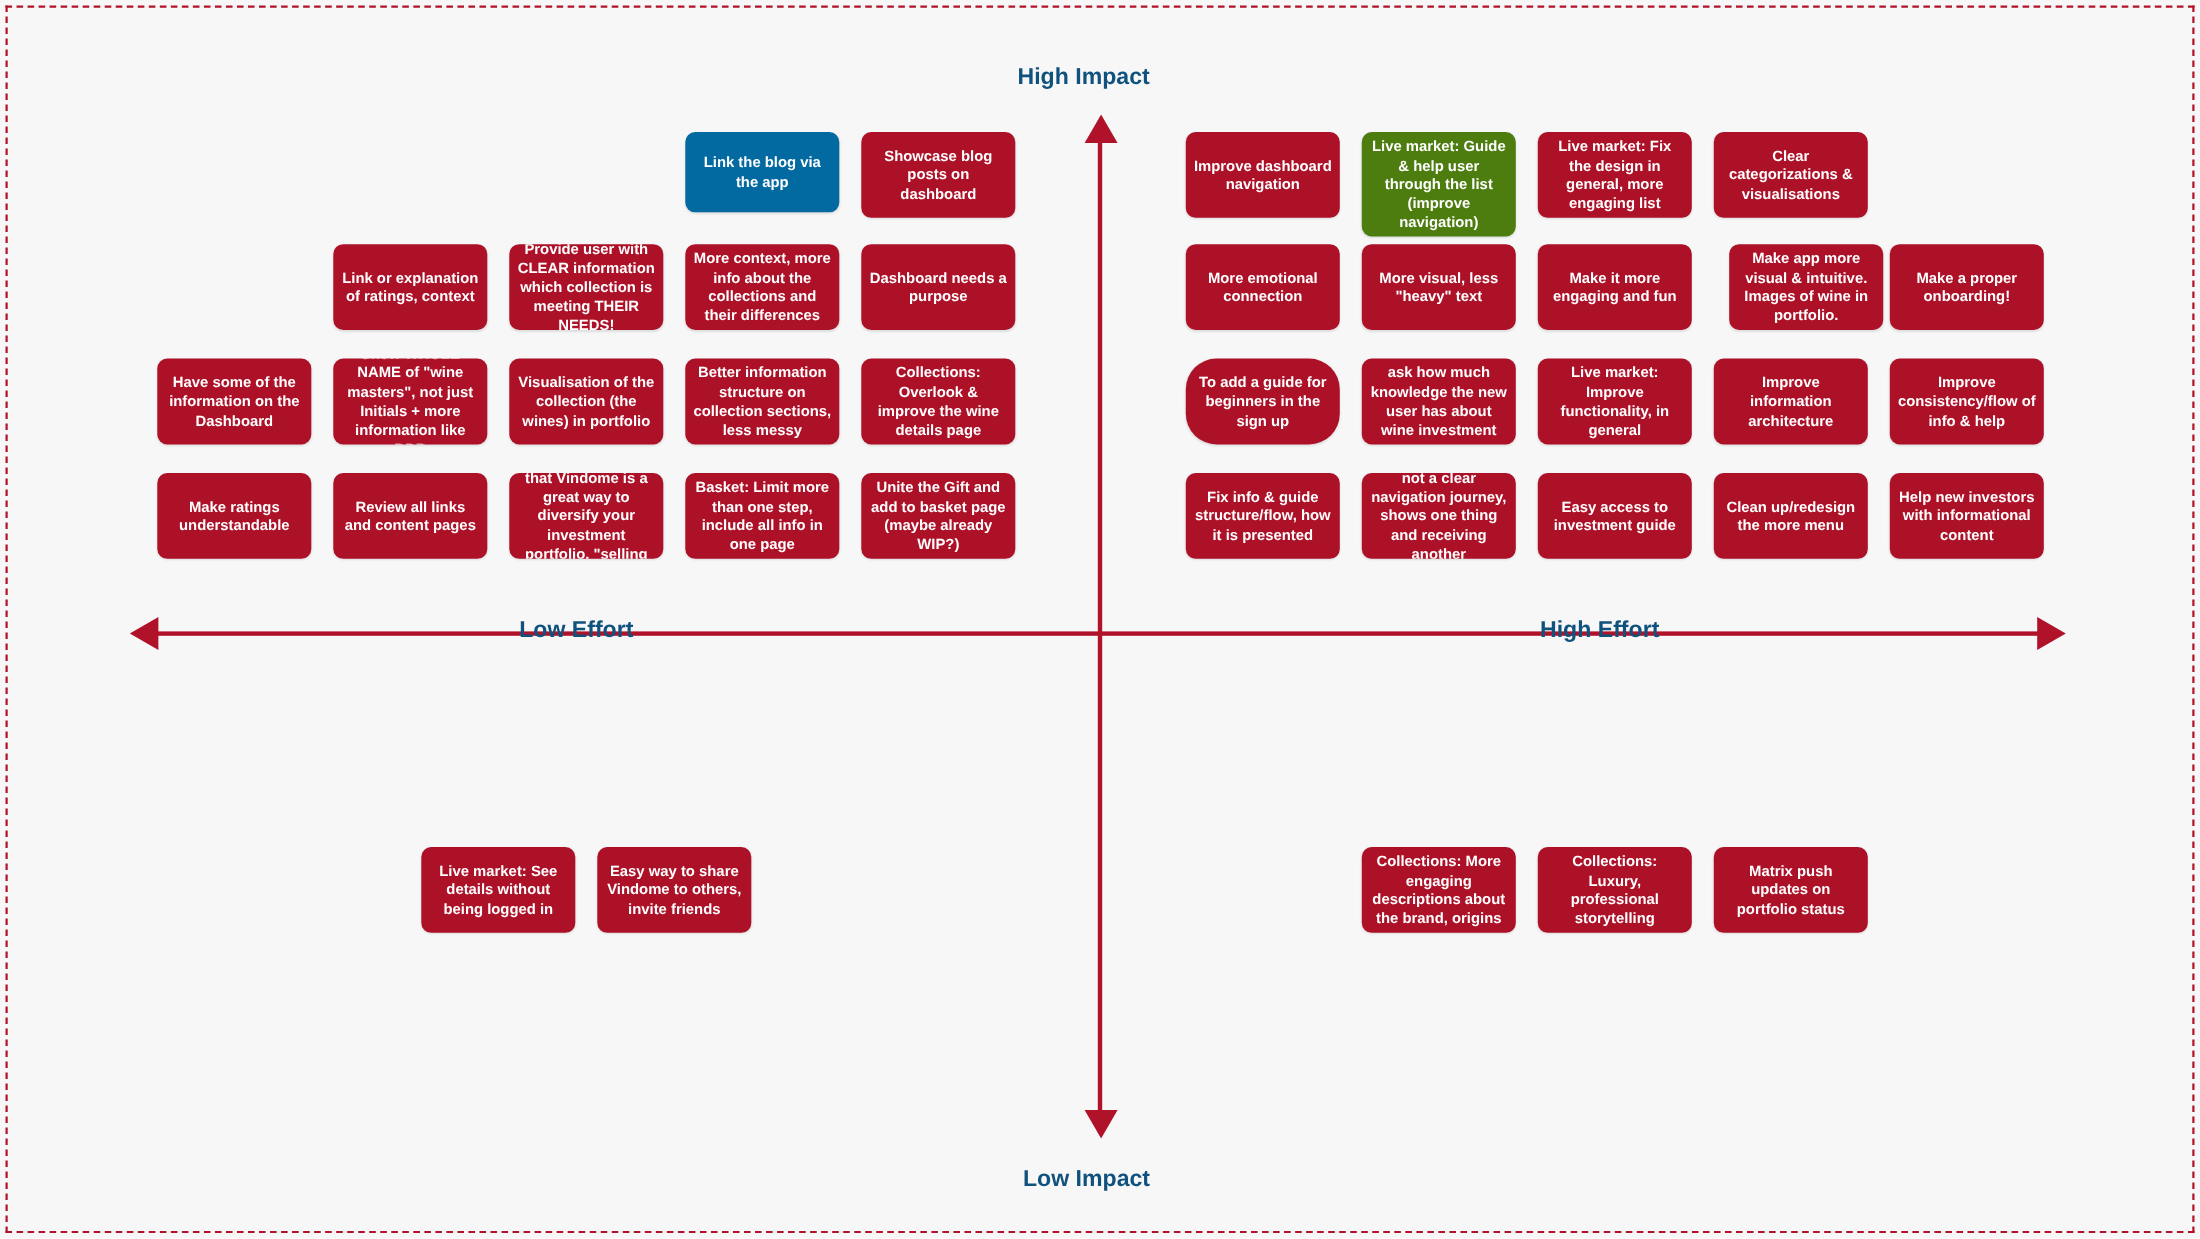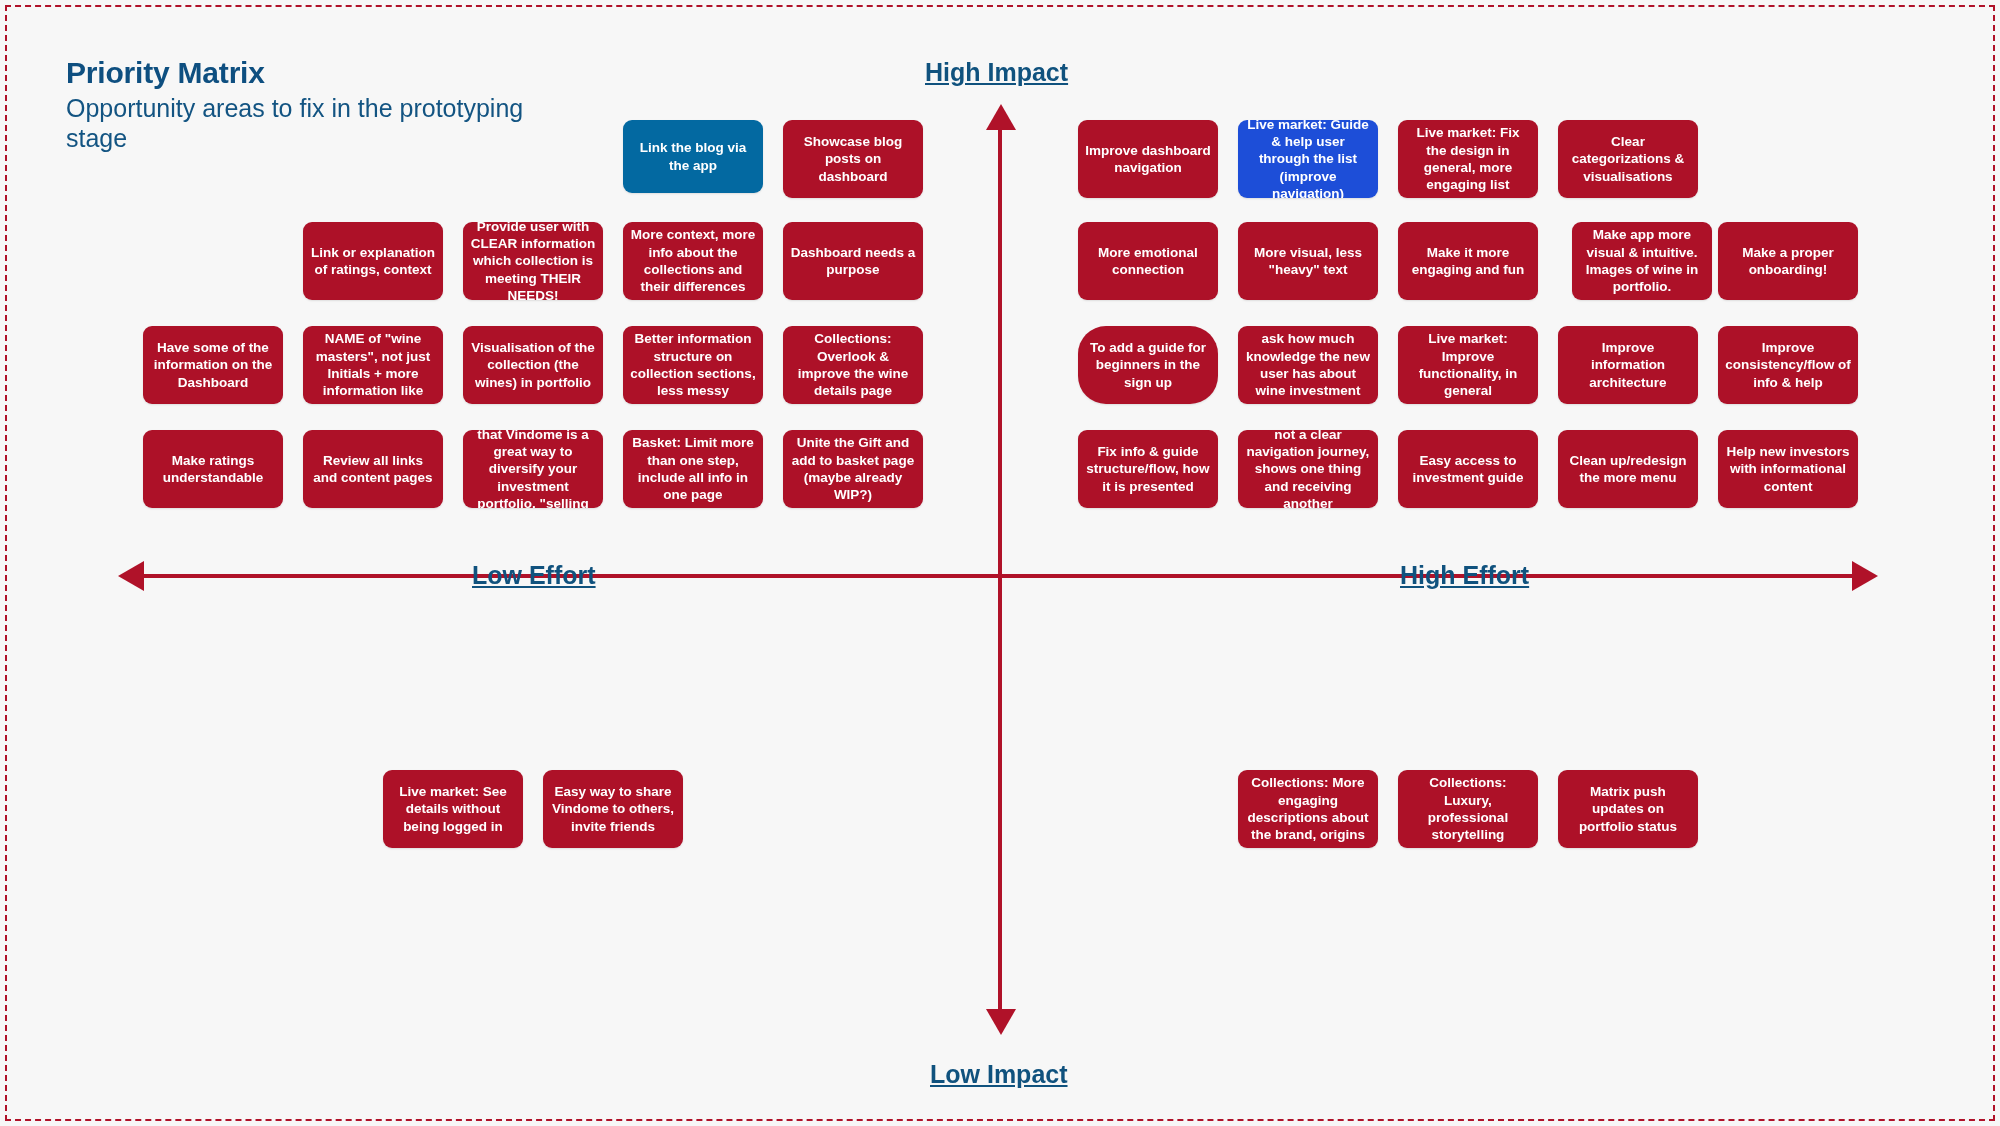--- a/index.html
+++ b/index.html
@@ -94,25 +94,24 @@
   }
   #arrow-down {
     left: 986px;
     top: 1009px;
     border-left: 15px solid transparent;
     border-right: 15px solid transparent;
     border-top: 26px solid #b01229;
   }
   .axis-label {
     position: absolute;
-    font-size: 25px;
+    font-size: 21px;
     font-weight: bold;
     color: #10527e;
     white-space: nowrap;
-    text-decoration: underline;
   }
   #label-high-impact { left: 925px; top: 58px; }
   #label-low-impact  { left: 930px; top: 1060px; }
   #label-low-effort  { left: 472px; top: 561px; }
   #label-high-effort { left: 1400px; top: 561px; }
 
   
   .card {
     position: absolute;
     box-sizing: border-box;
@@ -132,24 +131,20 @@
     overflow: hidden;
   }
 </style>
 </head>
 <body>
 
 <div id="canvas">
 
   <div id="frame"></div>
 
-  <div id="heading">
-    <div class="title">Priority Matrix</div>
-    <div class="subtitle">Opportunity areas to fix in the prototyping stage</div>
-  </div>
 
   <div class="axis-line" id="axis-h"></div>
   <div class="axis-line" id="axis-v"></div>
   <div class="arrow" id="arrow-left"></div>
   <div class="arrow" id="arrow-right"></div>
   <div class="arrow" id="arrow-up"></div>
   <div class="arrow" id="arrow-down"></div>
 
   <div class="axis-label" id="label-high-impact">High Impact</div>
   <div class="axis-label" id="label-low-impact">Low Impact</div>
@@ -167,21 +162,21 @@
       <div class="card" style="left: 303px; top: 326px; width: 140px; height: 78px; background: rgb(173, 17, 40); color: rgb(255, 255, 255);">Show WHOLE NAME of "wine masters", not just Initials + more information like BBR</div>
       <div class="card" style="left: 463px; top: 326px; width: 140px; height: 78px; background: rgb(173, 17, 40); color: rgb(255, 255, 255);">Visualisation of the collection (the wines) in portfolio</div>
       <div class="card" style="left: 623px; top: 326px; width: 140px; height: 78px; background: rgb(173, 17, 40); color: rgb(255, 255, 255);">Better information structure on collection sections, less messy</div>
       <div class="card" style="left: 783px; top: 326px; width: 140px; height: 78px; background: rgb(173, 17, 40); color: rgb(255, 255, 255);">Collections: Overlook &amp; improve the wine details page</div>
       <div class="card" style="left: 143px; top: 430px; width: 140px; height: 78px; background: rgb(173, 17, 40); color: rgb(255, 255, 255);">Make ratings understandable</div>
       <div class="card" style="left: 303px; top: 430px; width: 140px; height: 78px; background: rgb(173, 17, 40); color: rgb(255, 255, 255);">Review all links and content pages</div>
       <div class="card" style="left: 463px; top: 430px; width: 140px; height: 78px; background: rgb(173, 17, 40); color: rgb(255, 255, 255);">In some way, show that Vindome is a great way to diversify your investment portfolio. "selling point"</div>
       <div class="card" style="left: 623px; top: 430px; width: 140px; height: 78px; background: rgb(173, 17, 40); color: rgb(255, 255, 255);">Basket: Limit more than one step, include all info in one page</div>
       <div class="card" style="left: 783px; top: 430px; width: 140px; height: 78px; background: rgb(173, 17, 40); color: rgb(255, 255, 255);">Unite the Gift and add to basket page (maybe already WIP?)</div>
       <div class="card" style="left: 1078px; top: 120px; width: 140px; height: 78px; background: rgb(173, 17, 40); color: rgb(255, 255, 255);">Improve dashboard navigation</div>
-      <div class="card" style="left: 1238px; top: 120px; width: 140px; height: 78px; background: #1d4ed8; color: rgb(255, 255, 255);">Live market: Guide &amp; help user through the list (improve navigation)</div>
+      <div class="card" style="left: 1238px; top: 120px; width: 140px; height: 95px; background: #4d7c0f; color: rgb(255, 255, 255);">Live market: Guide &amp; help user through the list (improve navigation)</div>
       <div class="card" style="left: 1398px; top: 120px; width: 140px; height: 78px; background: rgb(173, 17, 40); color: rgb(255, 255, 255);">Live market: Fix the design in general, more engaging list</div>
       <div class="card" style="left: 1558px; top: 120px; width: 140px; height: 78px; background: rgb(173, 17, 40); color: rgb(255, 255, 255);">Clear categorizations &amp; visualisations</div>
       <div class="card" style="left: 1078px; top: 222px; width: 140px; height: 78px; background: rgb(173, 17, 40); color: rgb(255, 255, 255);">More emotional connection</div>
       <div class="card" style="left: 1238px; top: 222px; width: 140px; height: 78px; background: rgb(173, 17, 40); color: rgb(255, 255, 255);">More visual, less "heavy" text</div>
       <div class="card" style="left: 1398px; top: 222px; width: 140px; height: 78px; background: rgb(173, 17, 40); color: rgb(255, 255, 255);">Make it more engaging and fun</div>
       <div class="card" style="left: 1558px; top: 222px; width: 140px; height: 78px; background: rgb(173, 17, 40); color: rgb(255, 255, 255); margin-left: 14px;">Make app more visual &amp; intuitive. Images of wine in portfolio.</div>
       <div class="card" style="left: 1718px; top: 222px; width: 140px; height: 78px; background: rgb(173, 17, 40); color: rgb(255, 255, 255);">Make a proper onboarding!</div>
       <div class="card" style="left: 1078px; top: 326px; width: 140px; height: 78px; background: rgb(173, 17, 40); color: rgb(255, 255, 255); border-radius: 28px;">To add a guide for beginners in the sign up</div>
       <div class="card" style="left: 1238px; top: 326px; width: 140px; height: 78px; background: rgb(173, 17, 40); color: rgb(255, 255, 255);">ask how much knowledge the new user has about wine investment</div>
       <div class="card" style="left: 1398px; top: 326px; width: 140px; height: 78px; background: rgb(173, 17, 40); color: rgb(255, 255, 255);">Live market: Improve functionality, in general</div>

